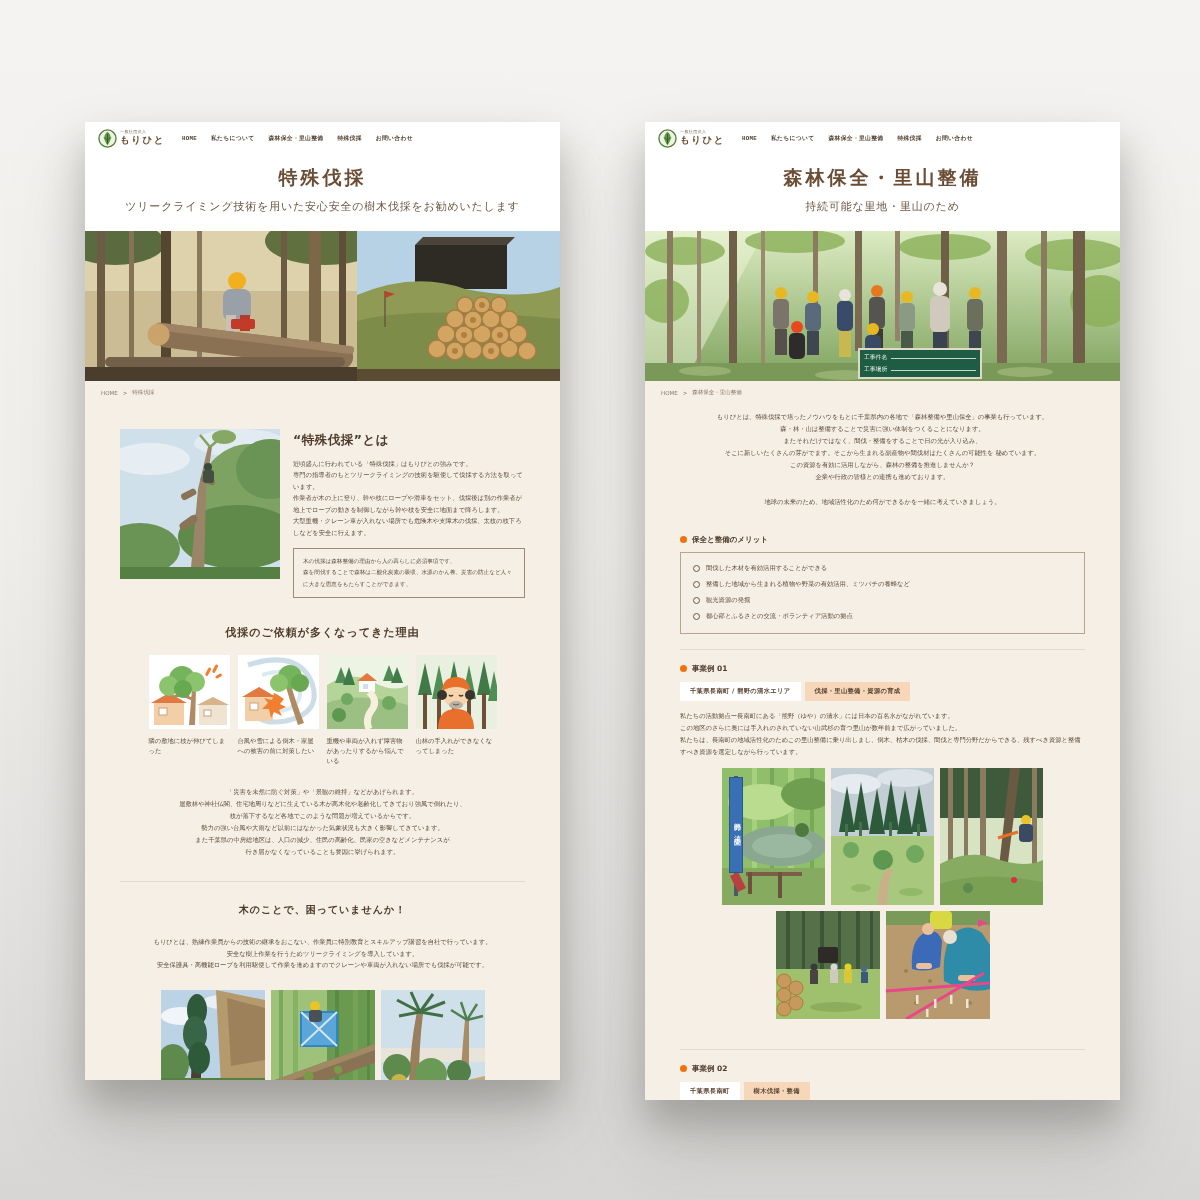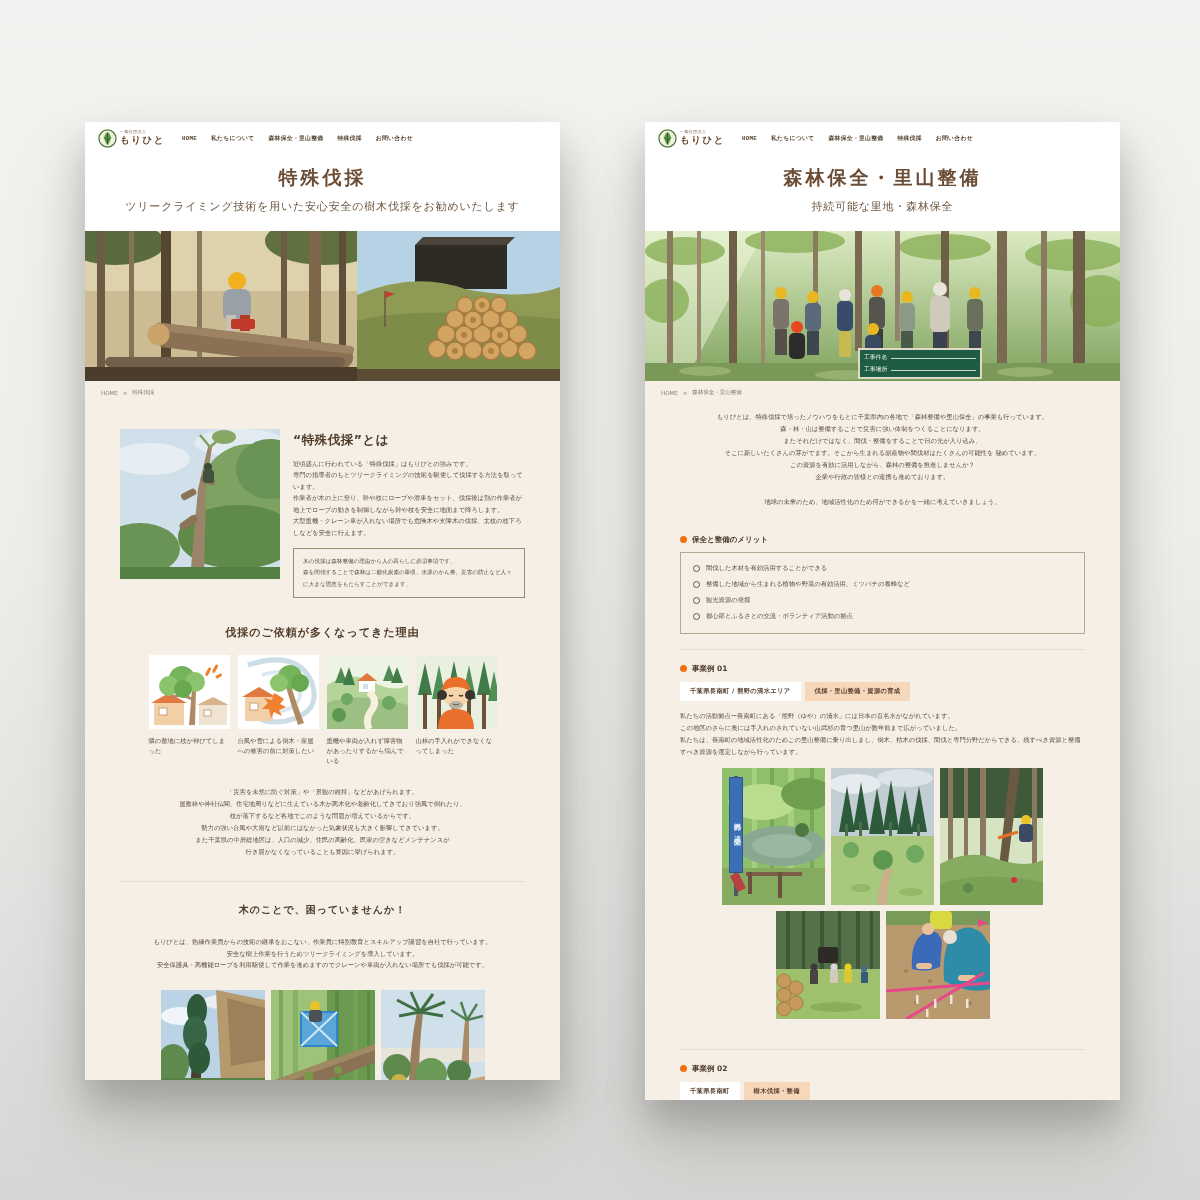--- a/index.html
+++ b/index.html
@@ -423,21 +423,21 @@
       <span class="nav-item">HOME</span>
       <span class="nav-item">私たちについて</span>
       <span class="nav-item">森林保全・里山整備</span>
       <span class="nav-item">特殊伐採</span>
       <span class="nav-item">お問い合わせ</span>
     </div>
   </div>
 
   <div class="title-block">
     <div class="page-title">森林保全・里山整備</div>
-    <div class="page-subtitle">持続可能な里地・森林保全</div>
+    <div class="page-subtitle">持続可能な里地・里山のため</div>
   </div>
 
   <div class="hero">
     <svg viewBox="0 0 475 150" preserveAspectRatio="none">
       <defs>
         <linearGradient id="fg" x1="0" y1="0" x2="0" y2="1">
           <stop offset="0" stop-color="#dcebc2"></stop>
             <stop offset="1" stop-color="#7fa35e"></stop>
         </linearGradient>
       </defs>

